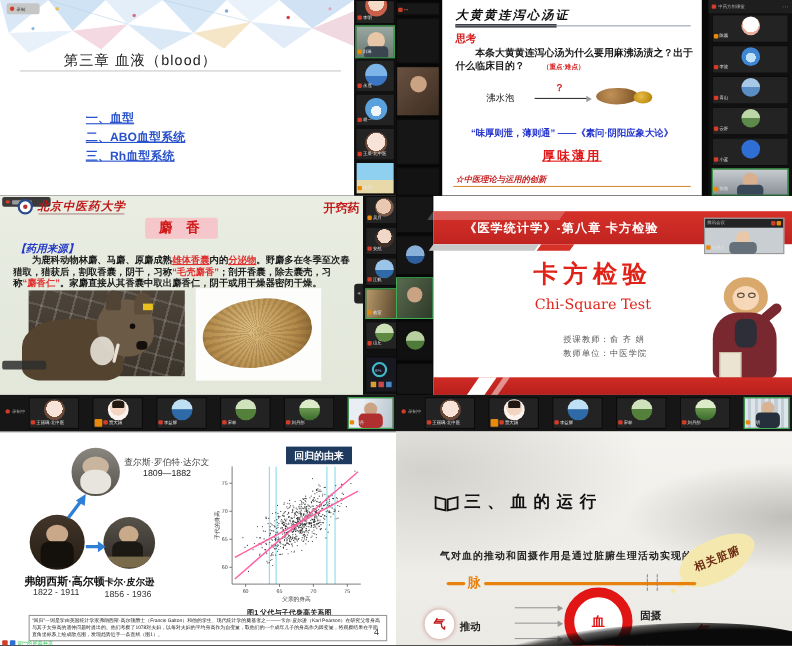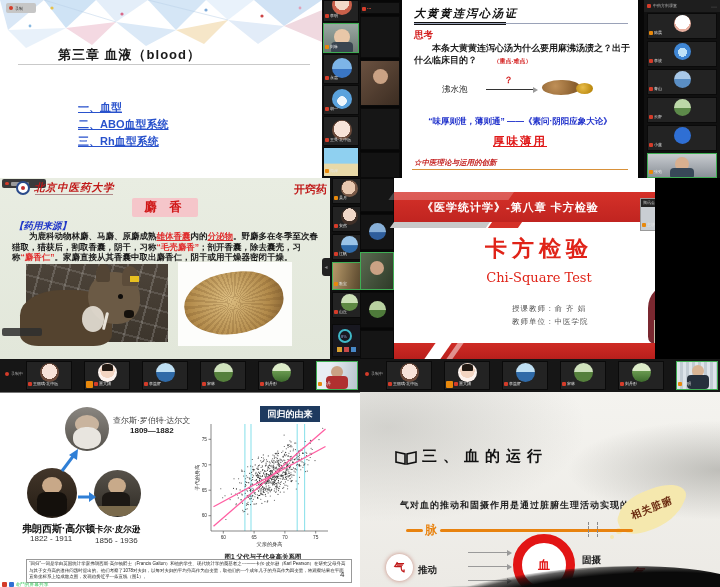--- a/index.html
+++ b/index.html
@@ -52,21 +52,21 @@
           <circle cx="122" cy="14" r="1.6" fill="#d86a8a"></circle>
         <circle cx="206" cy="10" r="1.6" fill="#7aa8d8"></circle>
           <circle cx="262" cy="16" r="1.6" fill="#cc4444"></circle>
         <circle cx="30" cy="26" r="1.4" fill="#88b8e0"></circle>
           <circle cx="300" cy="8" r="1.4" fill="#e0a0b8"></circle>
       </svg>
       <div class="abs" style="left:6px;top:3px;width:30px;height:10px;background:#c6c6c6;border-radius:2px;display:flex;align-items:center;gap:2px;padding:0 3px">
         <span style="width:4px;height:4px;border-radius:50%;background:#d43c2a"></span>
         <span class="scaled" style="font-size:8px;transform:scale(.5);color:#333">录制</span>
       </div>
-      <div class="abs" style="left:58px;top:46px;font-size:13px;font-weight:bold;color:#1a1a1a;letter-spacing:1px">第三章 血液（blood）</div>
+      <div class="abs" style="left:58px;top:46px;font-size:13px;font-weight:normal;color:#1a1a1a;letter-spacing:1px">第三章 血液（blood）</div>
       <div class="abs" style="left:18px;top:64px;width:292px;height:1px;background:#c9c9c9"></div>
       <div class="abs" style="left:78px;top:100px;font-size:11px;font-weight:bold;color:#2952cc;text-decoration:underline">一、血型</div>
       <div class="abs" style="left:78px;top:117px;font-size:11px;font-weight:bold;color:#2952cc;text-decoration:underline">二、ABO血型系统</div>
       <div class="abs" style="left:78px;top:134px;font-size:11px;font-weight:bold;color:#2952cc;text-decoration:underline">三、Rh血型系统</div>
     </div>
 
     <div class="abs" style="left:322px;top:0;width:38px;height:178px;background:#101010">
       <div class="tile" style="left:1px;top:0;width:36px;height:22px">
         <div class="avatar" style="left:8px;top:-6px;width:20px;height:20px;background:radial-gradient(circle at 50% 40%,#f3d9c6 45%,#c9604a 46%)"></div>
         <div class="tlabel">
@@ -284,21 +284,21 @@
         <div class="abs" style="left:5px;top:4px;width:14px;height:14px;border-radius:50%;border:2px solid #3fb8c8"></div>
         <span class="tname abs" style="left:8px;top:8px;color:#9ad">8%</span>
         <div class="abs" style="left:4px;top:22px;width:5px;height:5px;background:#d8a030"></div>
         <div class="abs" style="left:11px;top:22px;width:5px;height:5px;background:#c84848"></div>
         <div class="abs" style="left:18px;top:22px;width:5px;height:5px;background:#4888c8"></div>
       </div>
       <div class="abs" style="left:-8px;top:80px;width:8px;height:18px;background:#222;border-radius:3px 0 0 3px;color:#888;font-size:6px;line-height:18px;text-align:center">◂</div>
     </div>
   </div>
 
-  <div class="panel" style="left:360px;top:178px;width:295px;height:181px;background:#070707">
+  <div class="panel" style="left:360px;top:178px;width:360px;height:181px;background:#070707">
 
     <div class="tile" style="left:0;top:0;width:34px;height:34px;background:#161616"></div>
     <div class="tile" style="left:0;top:36px;width:34px;height:36px;background:#141414">
       <div class="avatar" style="left:8px;top:8px;width:17px;height:17px;background:linear-gradient(#88b0d8 55%,#2f5e9c 56%)"></div>
     </div>
     <div class="tile cam" style="left:0;top:74px;width:34px;height:38px;background:linear-gradient(120deg,#5a6a50,#2e3a28)">
       <div class="abs" style="left:9px;top:8px;width:14px;height:14px;border-radius:50%;background:#caa284"></div>
     </div>
     <div class="tile" style="left:0;top:114px;width:34px;height:36px;background:#101010">
       <div class="avatar" style="left:8px;top:8px;width:17px;height:17px;background:linear-gradient(#b8d0a0 50%,#4e7a3a 51%)"></div>
@@ -419,21 +419,21 @@
         <div class="abs" style="left:8px;top:22px;width:28px;height:20px;border-radius:30%;background:#1c1814"></div>
         <div class="abs" style="left:2px;top:36px;width:42px;height:10px;background:#7a6a4c"></div>
       </div>
       <svg class="abs" width="60" height="70" style="left:48px;top:52px">
         <line x1="14" y1="26" x2="26" y2="10" stroke="#2f7fd6" stroke-width="3"></line>
         <polygon points="30,4 21,10 29,15" fill="#2f7fd6"></polygon>
         <line x1="30" y1="52" x2="42" y2="52" stroke="#2f7fd6" stroke-width="3"></line>
         <polygon points="48,52 41,47 41,57" fill="#2f7fd6"></polygon>
       </svg>
       <div class="abs" style="left:113px;top:22px;font-size:8px;color:#444">查尔斯·罗伯特·达尔文</div>
-      <div class="abs" style="left:130px;top:33px;font-size:8px;font-weight:bold;color:#222">1809—1882</div>
+      <div class="abs" style="left:130px;top:33px;font-size:8px;font-weight:normal;color:#222">1809—1882</div>
       <div class="abs" style="left:22px;top:129px;font-size:10px;font-weight:bold;color:#111">弗朗西斯·高尔顿</div>
       <div class="abs" style="left:30px;top:141px;font-size:8px;color:#333">1822 - 1911</div>
       <div class="abs" style="left:95px;top:131px;font-size:8.5px;font-weight:bold;color:#111">卡尔·皮尔逊</div>
       <div class="abs" style="left:95px;top:143px;font-size:8px;color:#333">1856 - 1936</div>
 
       <svg class="abs" id="scatter" width="140" height="132" viewBox="0 0 140 132" style="left:193px;top:26px">
           <line x1="51.9" y1="5" x2="51.9" y2="112" stroke="#8fe2ec" stroke-width="1.1"></line>
           <line x1="58.0" y1="5" x2="58.0" y2="112" stroke="#8fe2ec" stroke-width="1.1"></line>
           <line x1="104.2" y1="5" x2="104.2" y2="112" stroke="#8fe2ec" stroke-width="1.1"></line>
           <line x1="111.6" y1="5" x2="111.6" y2="112" stroke="#8fe2ec" stroke-width="1.1"></line>

